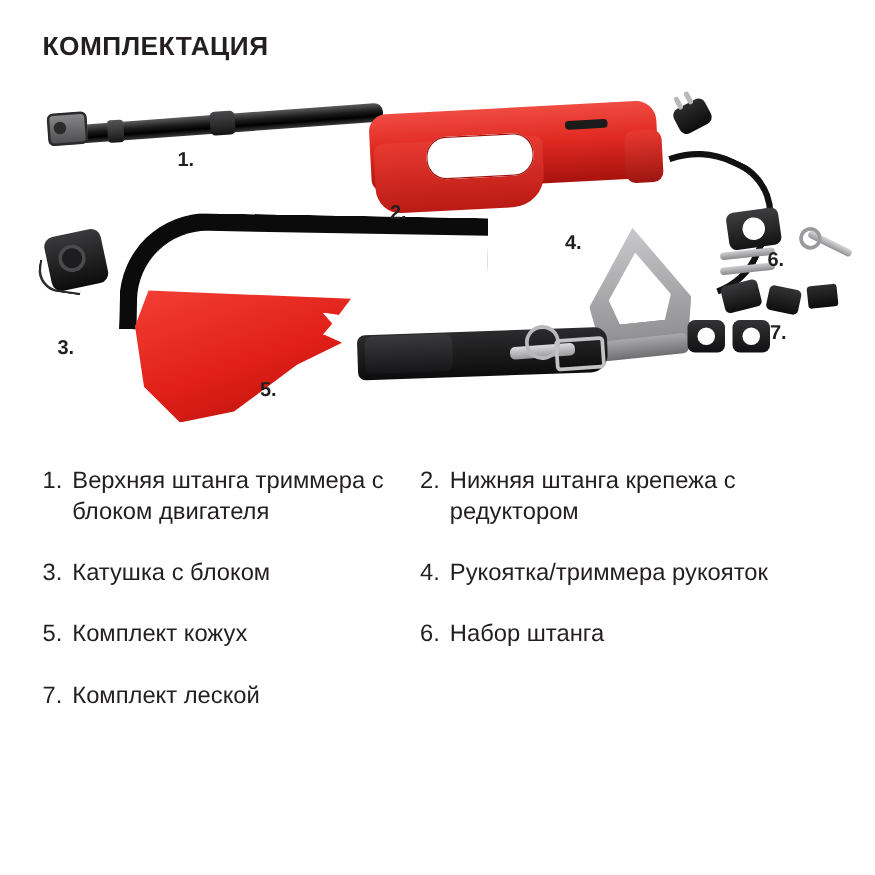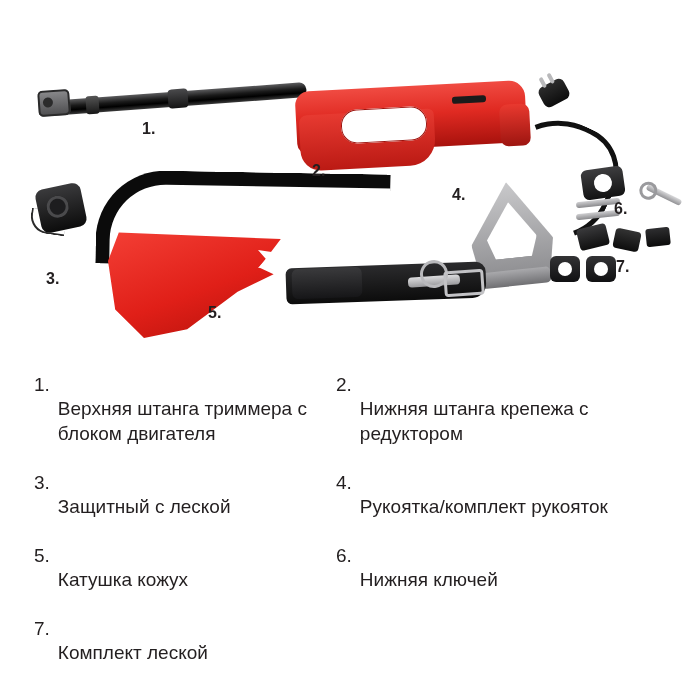--- a/index.html
+++ b/index.html
@@ -485,28 +485,28 @@
     line-height: 25px;
     color: #231f20;
   }
   .legend-item .idx {
     flex: 0 0 auto;
     margin-right: 8px;
     font-weight: normal;
   }
   .legend-item .txt {
     flex: 1 1 auto;
-    margin-top: 24px;
   }
 </style>
 </head>
 <body>
 
 <div class="page">
 
+  <div class="title">КОМПЛЕКТАЦИЯ</div>
 
   <div class="illo">
 
     <div>
       <div class="p1-tube"></div>
       <div class="p1-collar"></div>
       <div class="p1-collar2"></div>
       <div class="p1-end"></div>
     </div>
 
@@ -571,41 +571,41 @@
 
   <div class="legend">
 
     <div class="legend-col left">
       <div class="legend-item">
         <span class="idx">1.</span>
         <span class="txt">Верхняя штанга триммера с блоком двигателя</span>
       </div>
       <div class="legend-item">
         <span class="idx">3.</span>
-        <span class="txt">Защитный с леской</span>
+        <span class="txt">Катушка с блоком</span>
       </div>
       <div class="legend-item">
         <span class="idx">5.</span>
-        <span class="txt">Катушка кожух</span>
+        <span class="txt">Комплект кожух</span>
       </div>
       <div class="legend-item">
         <span class="idx">7.</span>
         <span class="txt">Комплект леской</span>
       </div>
     </div>
 
     <div class="legend-col right">
       <div class="legend-item">
         <span class="idx">2.</span>
         <span class="txt">Нижняя штанга крепежа с редуктором</span>
       </div>
       <div class="legend-item">
         <span class="idx">4.</span>
-        <span class="txt">Рукоятка/комплект рукояток</span>
+        <span class="txt">Рукоятка/триммера рукояток</span>
       </div>
       <div class="legend-item">
         <span class="idx">6.</span>
-        <span class="txt">Нижняя ключей</span>
+        <span class="txt">Набор штанга</span>
       </div>
     </div>
 
   </div>
 </div>
 
 </body></html>

